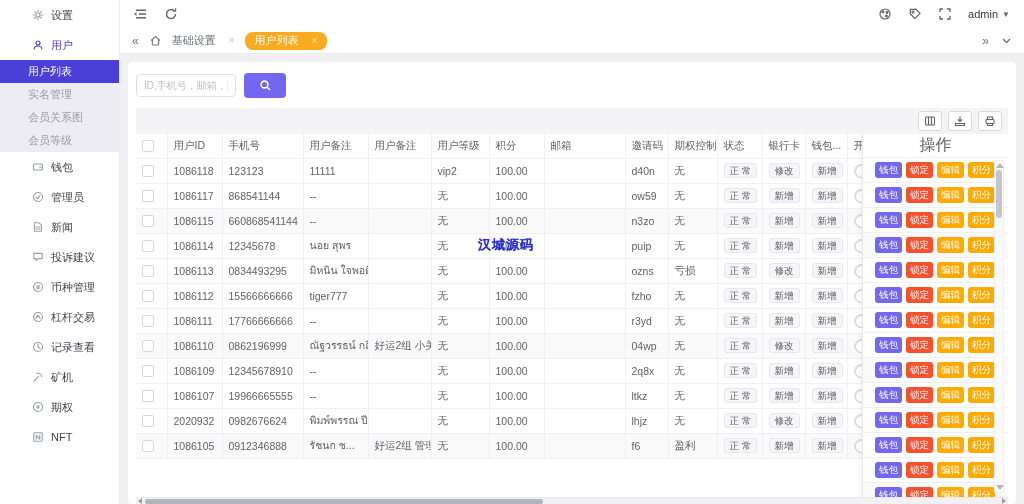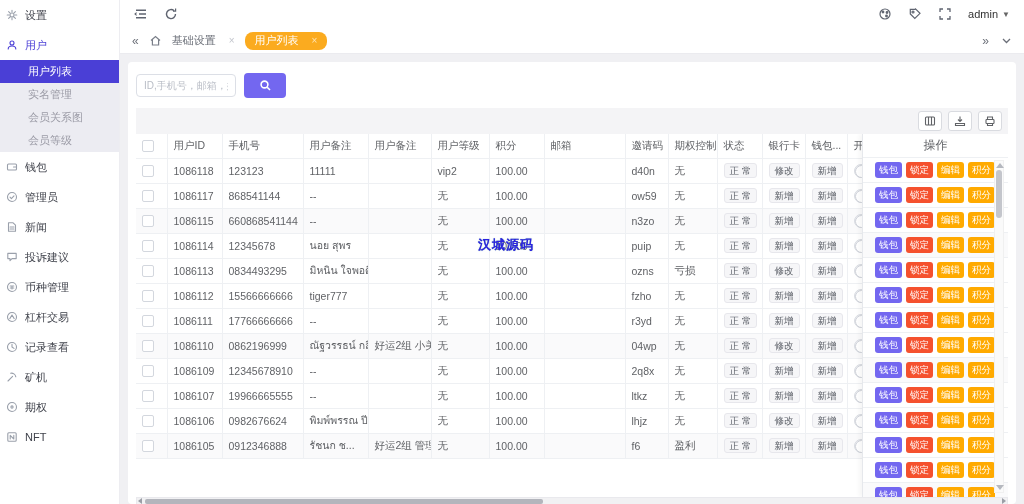--- a/index.html
+++ b/index.html
@@ -2,21 +2,21 @@
 <html><head>
 <meta charset="utf-8">
 <style>
   *{box-sizing:border-box;margin:0;padding:0}
   html,body{width:1024px;height:504px;overflow:hidden}
   body{font-family:"Liberation Sans","DejaVu Sans",sans-serif;background:#fff;font-size:11px;color:#606266}
   .page{position:relative;width:1024px;height:504px;display:flex}
   
   .sidebar{width:120px;min-width:120px;background:#fff;border-right:1px solid #ededf1;height:504px;overflow:hidden}
   .sb-title{font-size:12px;font-weight:bold;color:#1f2329;padding:5px 8px 0 8px;height:24px}
-  .sb-item{height:30px;display:flex;align-items:center;gap:7px;padding-left:6px;color:#40434c;cursor:pointer}
+  .sb-item{height:30px;display:flex;align-items:center;gap:7px;padding-left:32px;color:#40434c;cursor:pointer}
   .sb-item .ico{width:12px;height:12px;color:#9aa0ab;flex:0 0 12px}
   .sb-item.parent-active{color:#4a3fd6}
   .sb-item.parent-active .ico{color:#4a3fd6}
   .sb-sub{background:#ececf2}
   .sb-subitem{height:23px;display:flex;align-items:center;padding-left:28px;color:#9b9ba6;cursor:pointer}
   .sb-subitem.active{background:#4a3fd6;color:#fff}
   
   .main{flex:1;display:flex;flex-direction:column;min-width:0}
   .topbar{height:28px;background:#fff;display:flex;align-items:center;padding:0 14px;gap:16px}
   .tb-ico{width:14px;height:14px;color:#5f6470;cursor:pointer}
@@ -46,21 +46,21 @@
   .grid th,.grid td{border-right:1px solid #eef0f3;border-bottom:1px solid #eef0f3;padding:0 6px;height:24px;font-weight:normal;text-align:left;white-space:nowrap;overflow:hidden;font-size:10.5px;color:#606266}
   .grid td{height:25px}
   .grid tr.stripe td{background:#fafafb}
   .cb{width:12px;height:12px;border:1px solid #d3d7de;border-radius:2px;background:#fff;display:inline-block;vertical-align:middle;cursor:pointer}
   .pill{display:inline-block;background:#f6f6f8;border:1px solid #e7e7ec;border-radius:3px;padding:2px 5px;font-size:9.5px;color:#5a5e66;line-height:1}
   .pill.btn{cursor:pointer}
   .toggle{display:inline-block;width:26px;height:14px;border:1px solid #d9dce2;border-radius:7px;background:#f2f2f5;position:relative;vertical-align:middle;cursor:pointer}
   .toggle i{position:absolute;left:0;top:0;width:13px;height:13px;border-radius:50%;background:#fff;border:1px solid #d0d3da}
   
   .fixed-panel{position:absolute;top:0;right:0;bottom:8px;width:146px;background:#fff;border-left:1px solid #e6e8ec;box-shadow:-3px 0 4px rgba(0,0,0,0.04)}
-  .fp-head{height:24px;border-bottom:1px solid #eef0f3;display:flex;align-items:center;justify-content:center;color:#606266;font-size:12px}
+  .fp-head{height:24px;border-bottom:1px solid #eef0f3;display:flex;align-items:center;justify-content:center;color:#606266;font-size:16px}
   .fp-row{height:25px;border-bottom:1px solid #eef0f3;display:flex;align-items:center;justify-content:flex-start;gap:4px;padding-left:12px}
   .fp-row.stripe{background:#fafafb}
   .act{border:none;border-radius:3px;color:#fff;font-size:9.5px;padding:3px 4px;line-height:1;cursor:pointer}
   
   .vscroll{position:absolute;top:26px;right:4px;bottom:4px;width:10px;background:#fafafa;border:1px solid #f0f0f0}
   .v-arrow{position:absolute;left:1px;width:0;height:0;border-left:4px solid transparent;border-right:4px solid transparent}
   .v-arrow.up{top:2px;border-bottom:5px solid #b5b8bf}
   .v-arrow.down{bottom:2px;border-top:5px solid #b5b8bf}
   .v-thumb{position:absolute;left:1px;top:9px;width:6px;height:48px;background:#c4c6cc;border-radius:3px;cursor:pointer}
   .hscroll{position:absolute;left:0;right:0;bottom:0;height:8px;background:#f1f1f3;border:1px solid #e9e9ed}
@@ -495,21 +495,21 @@
                   <td></td>
                   <td>ltkz</td>
                   <td>无</td>
                   <td><span class="pill">正 常</span></td>
                   <td><span class="pill btn">新增</span></td>
                   <td><span class="pill btn">新增</span></td>
                   <td><span class="toggle"><i></i></span></td>
                 </tr>
                 <tr>
                   <td><span class="cb"></span></td>
-                  <td>1086106</td>
+                  <td>2020932</td>
                   <td>0982676624</td>
                   <td>พิมพ์พรรณ ปี...</td>
                   <td></td>
                   <td>无</td>
                   <td>100.00</td>
                   <td></td>
                   <td>lhjz</td>
                   <td>无</td>
                   <td><span class="pill">正 常</span></td>
                   <td><span class="pill btn">修改</span></td>

